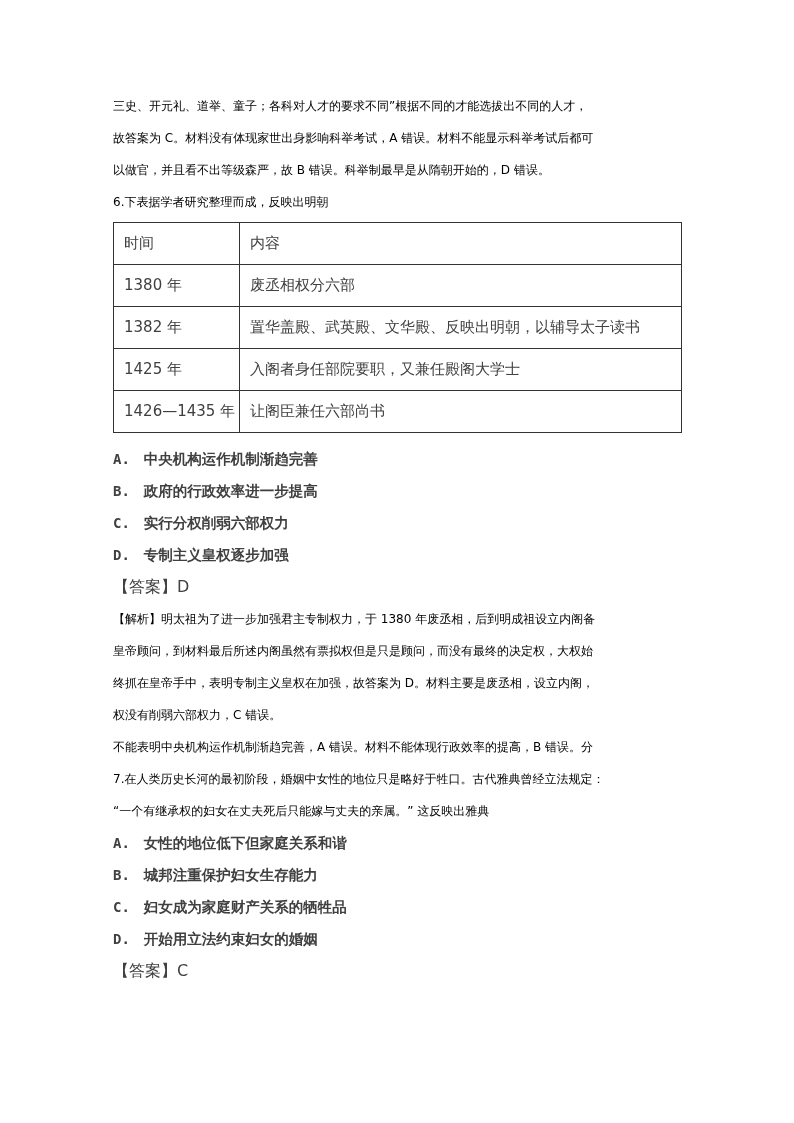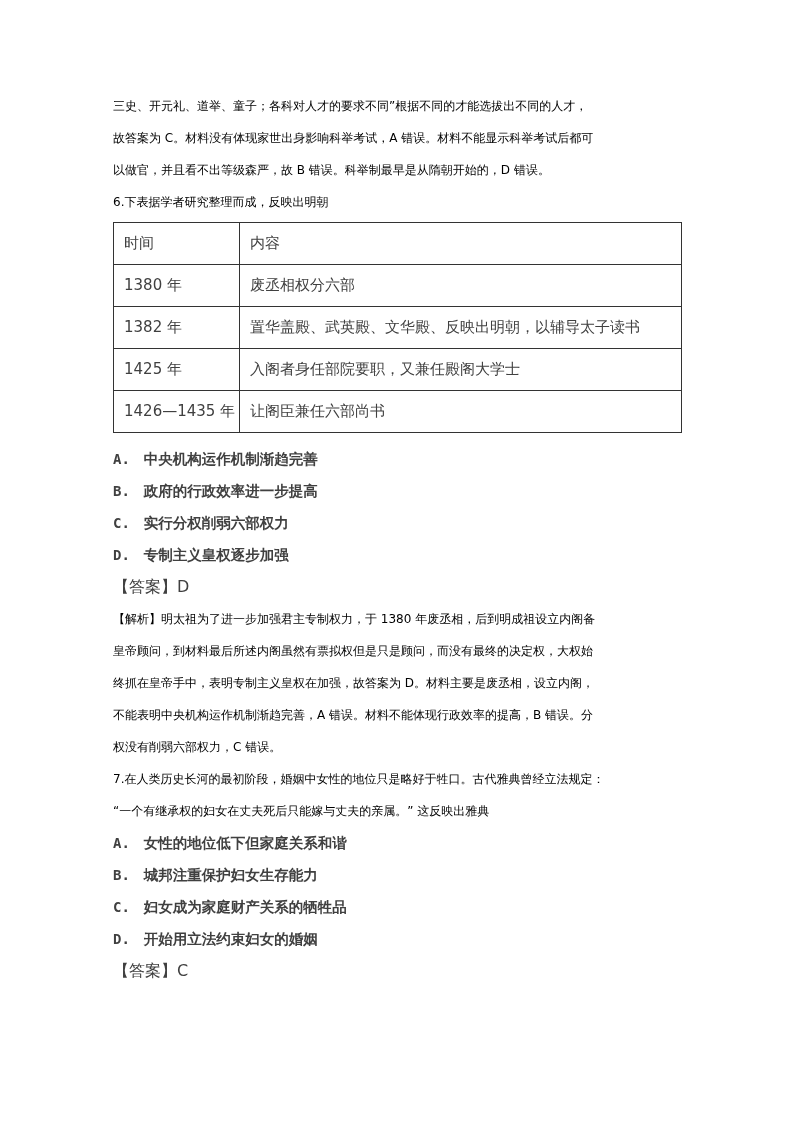--- a/index.html
+++ b/index.html
@@ -118,22 +118,22 @@
       <span class="option-label">D.</span><span>专制主义皇权逐步加强</span>
     </div>
   </div>
 
   <div class="answer-line">【答案】D</div>
 
   <div class="para">
     <div class="line">【解析】明太祖为了进一步加强君主专制权力，于 1380 年废丞相，后到明成祖设立内阁备</div>
     <div class="line">皇帝顾问，到材料最后所述内阁虽然有票拟权但是只是顾问，而没有最终的决定权，大权始</div>
     <div class="line">终抓在皇帝手中，表明专制主义皇权在加强，故答案为 D。材料主要是废丞相，设立内阁，</div>
+    <div class="line">权没有削弱六部权力，C 错误。</div>
     <div class="line">不能表明中央机构运作机制渐趋完善，A 错误。材料不能体现行政效率的提高，B 错误。分</div>
-    <div class="line">权没有削弱六部权力，C 错误。</div>
   </div>
 
   <div class="para">
     <div class="line">7.在人类历史长河的最初阶段，婚姻中女性的地位只是略好于牲口。古代雅典曾经立法规定：</div>
     <div class="line">“一个有继承权的妇女在丈夫死后只能嫁与丈夫的亲属。” 这反映出雅典</div>
   </div>
 
   <div class="options">
     <div class="option-line">
       <span class="option-label">A.</span><span>女性的地位低下但家庭关系和谐</span>

